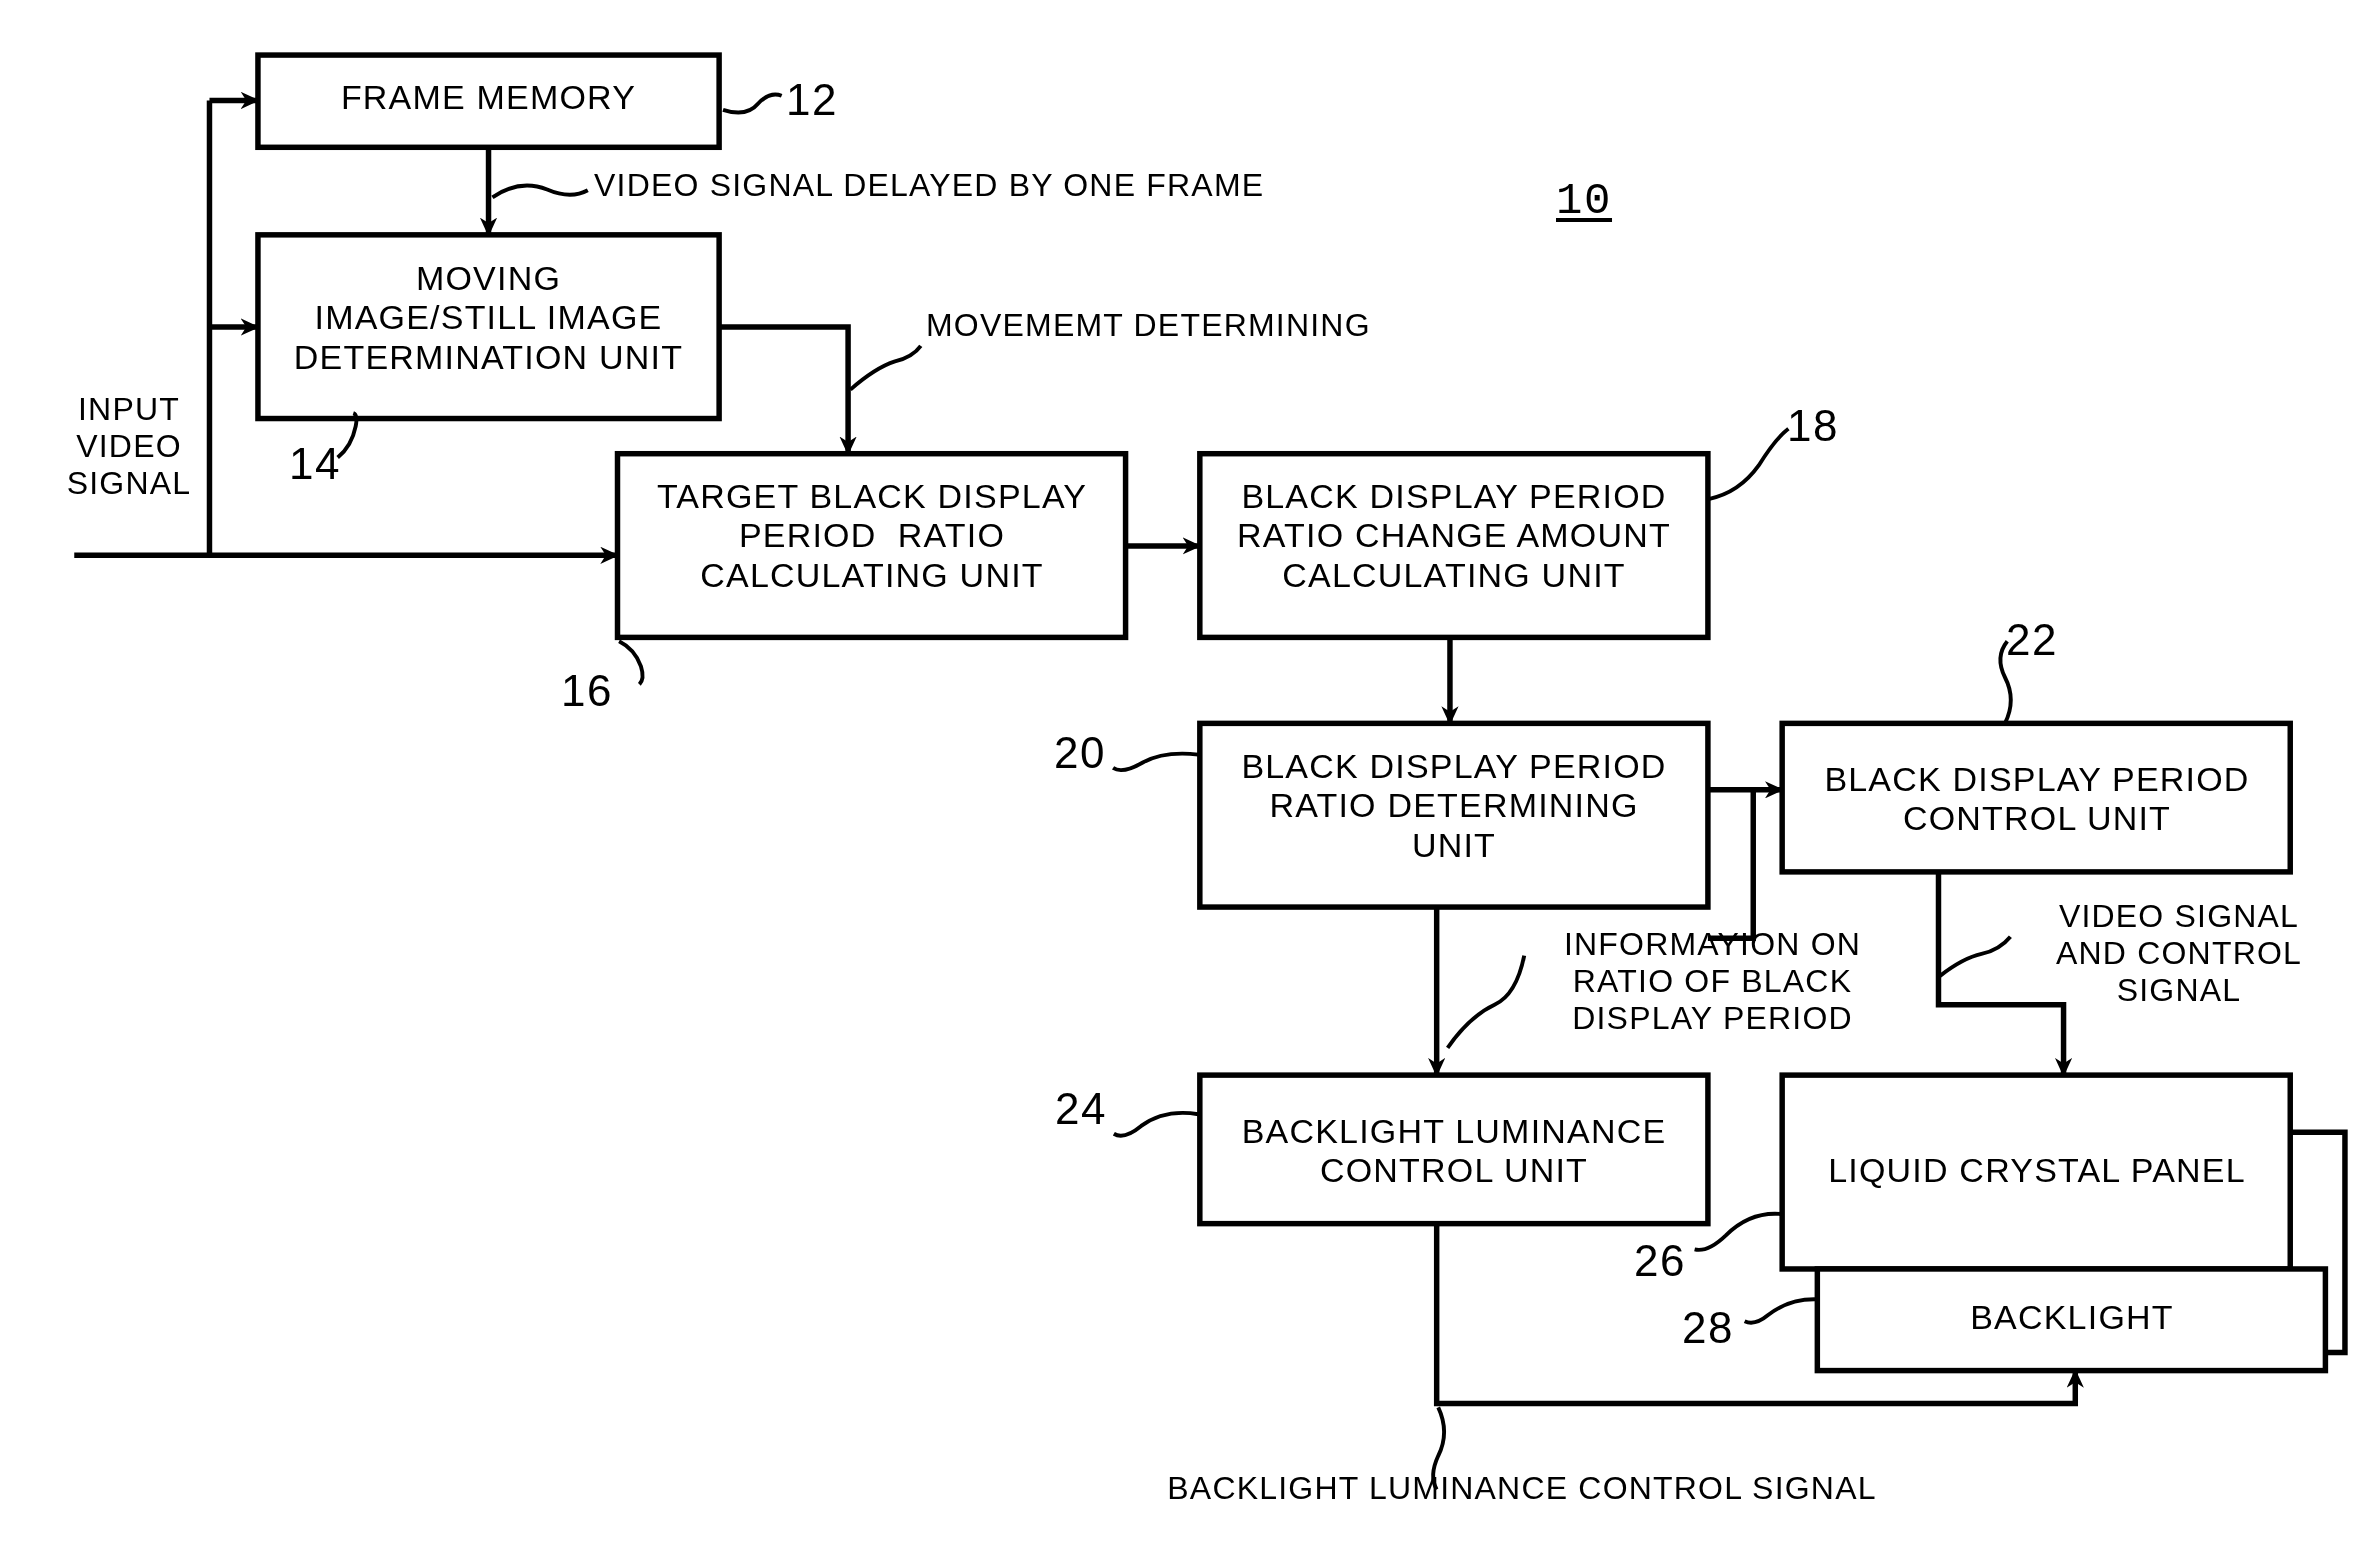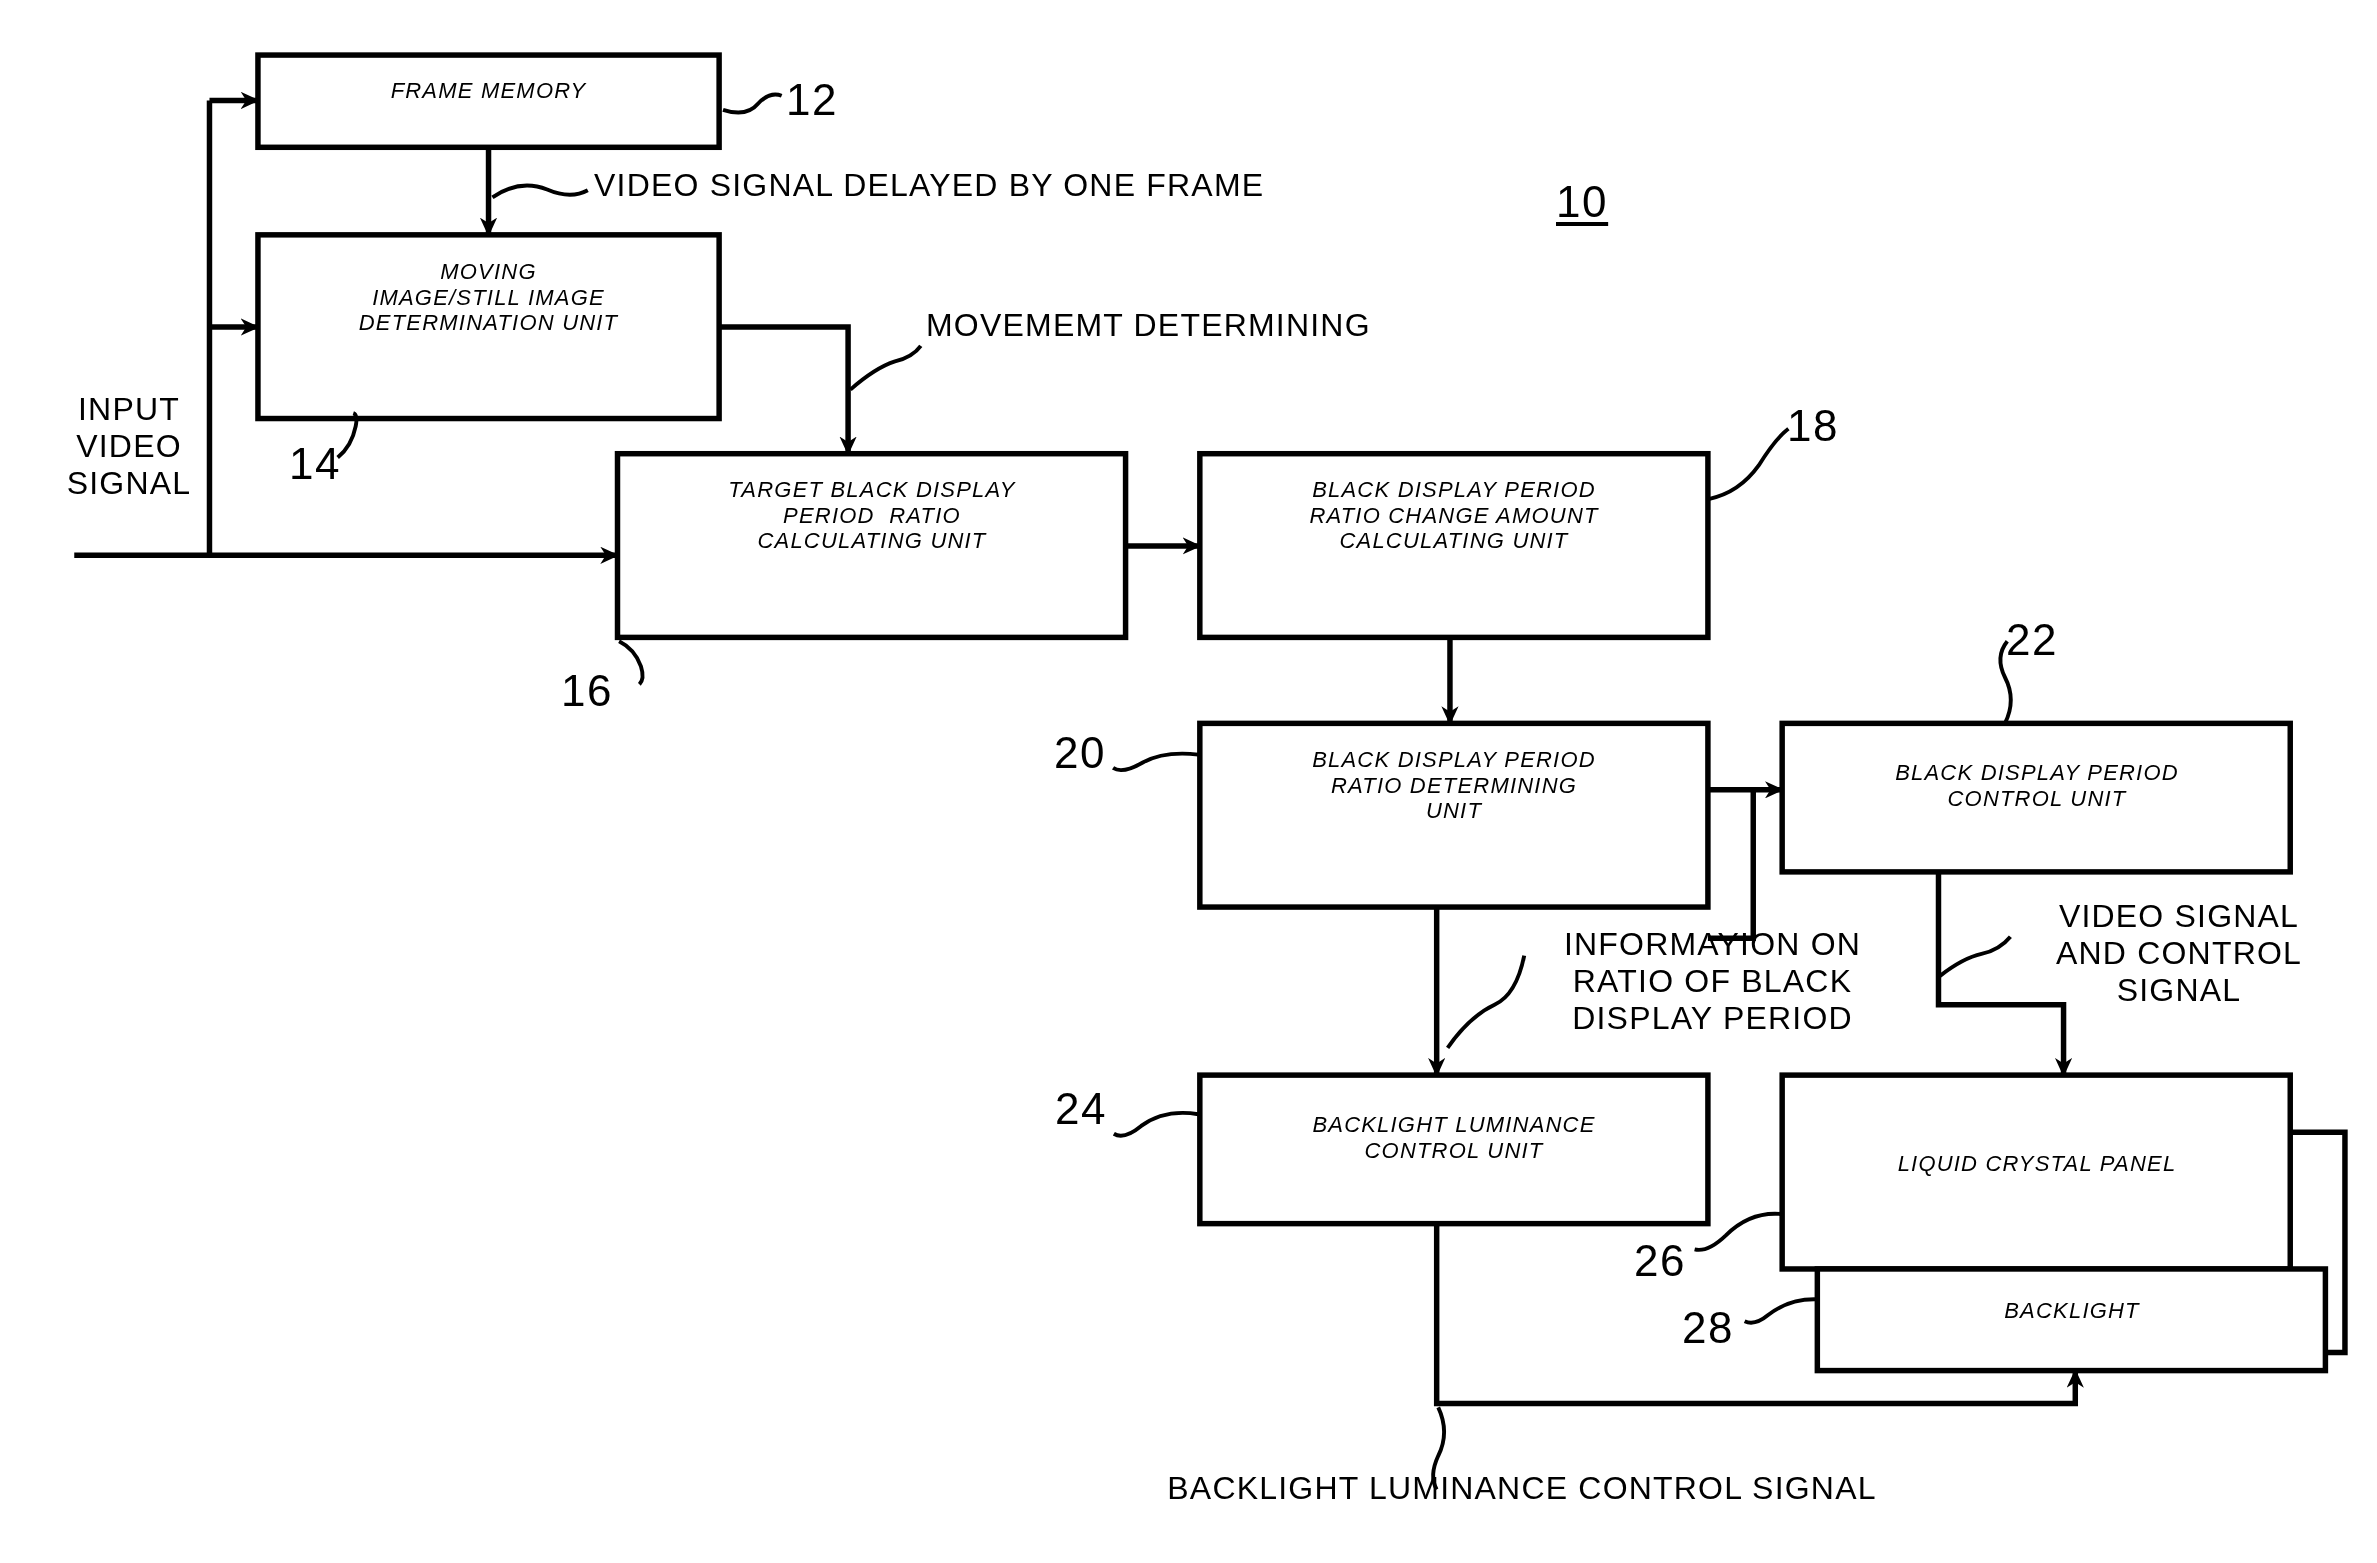--- a/index.html
+++ b/index.html
@@ -42,33 +42,33 @@
   .box-label, .free-label, .ref-num {
     position: absolute;
     color: #000000;
     font-family: "Liberation Sans", sans-serif;
     letter-spacing: 1.2px;
     white-space: pre;
     line-height: 1.16;
   }
   .box-label {
     text-align: center;
-    font-size: 22px;
-    font-style: italic;
+    font-size: 34px;
   }
   .free-label {
     font-size: 32px;
   }
   .ref-num {
     font-size: 44px;
     letter-spacing: 1.6px;
   }
   .ref-num.underlined {
     text-decoration: underline;
     text-underline-offset: 4.7px;
+    font-family: Liberation Mono, monospace;
   }
   .tcenter { text-align: center; }
   .tleft { text-align: left; }
 </style>
 </head>
 <body>
 
 <div id="stage">
 
   <svg id="diagram" viewBox="0 0 3041 2000">

